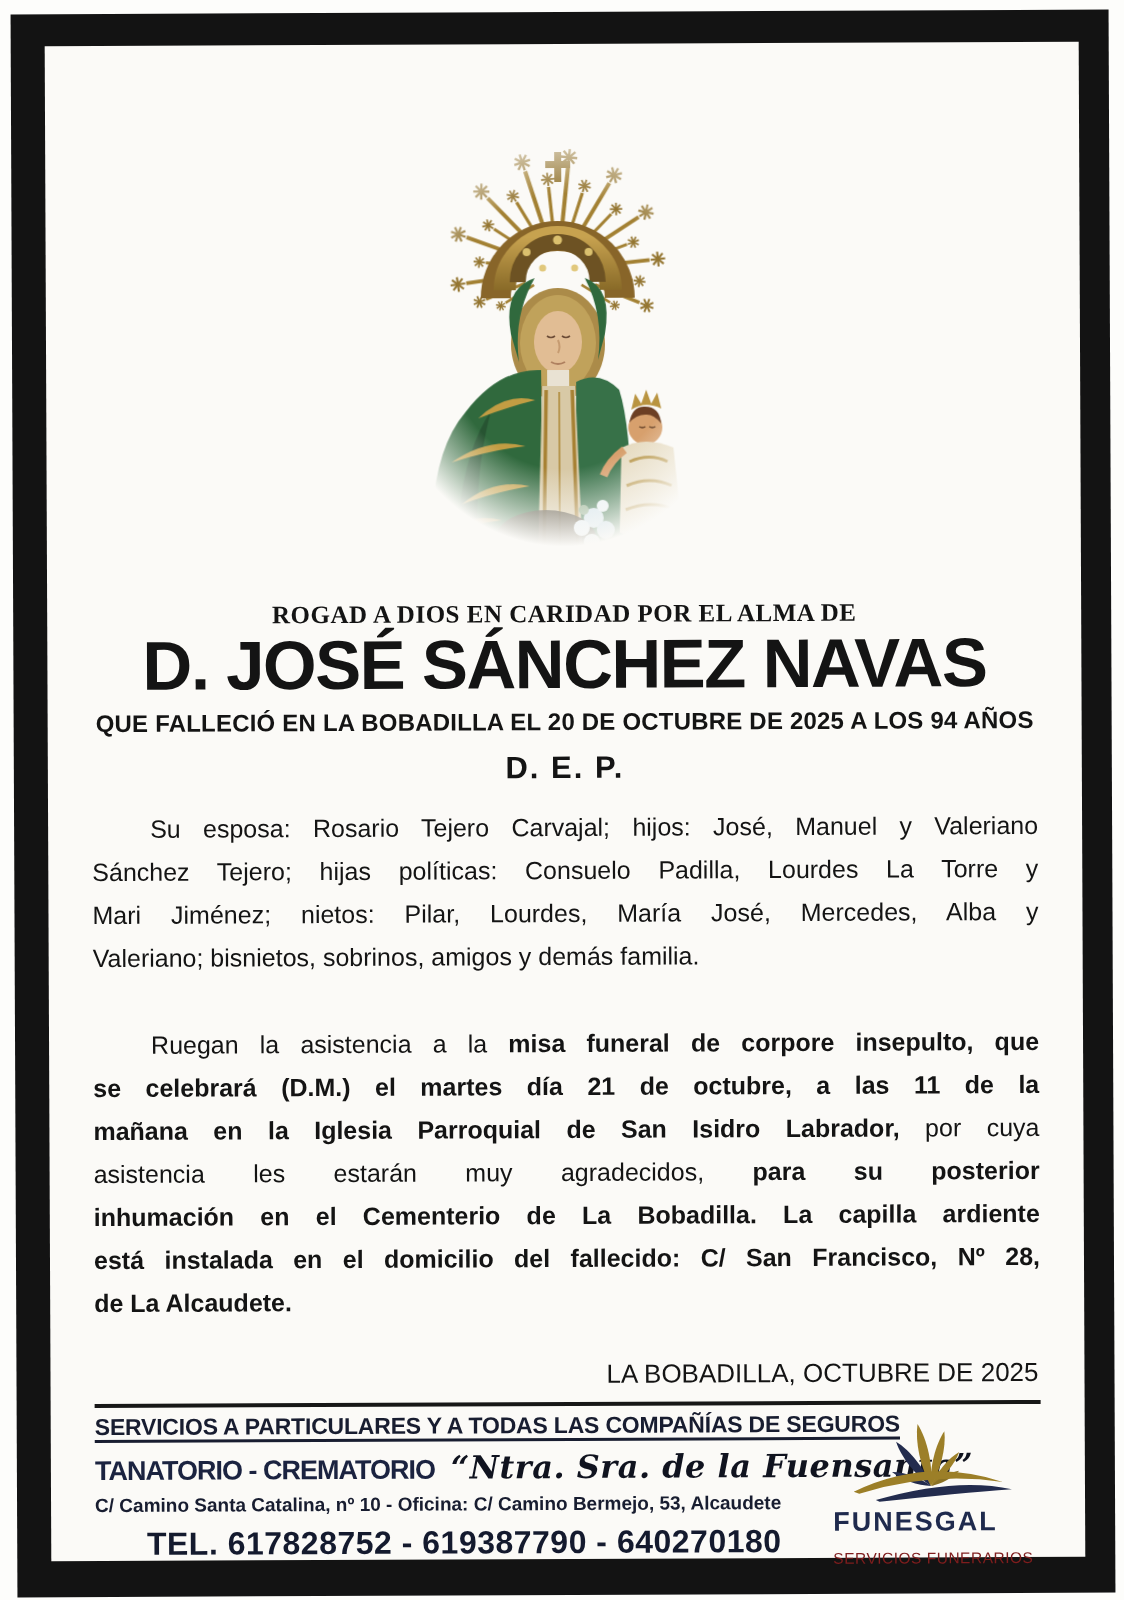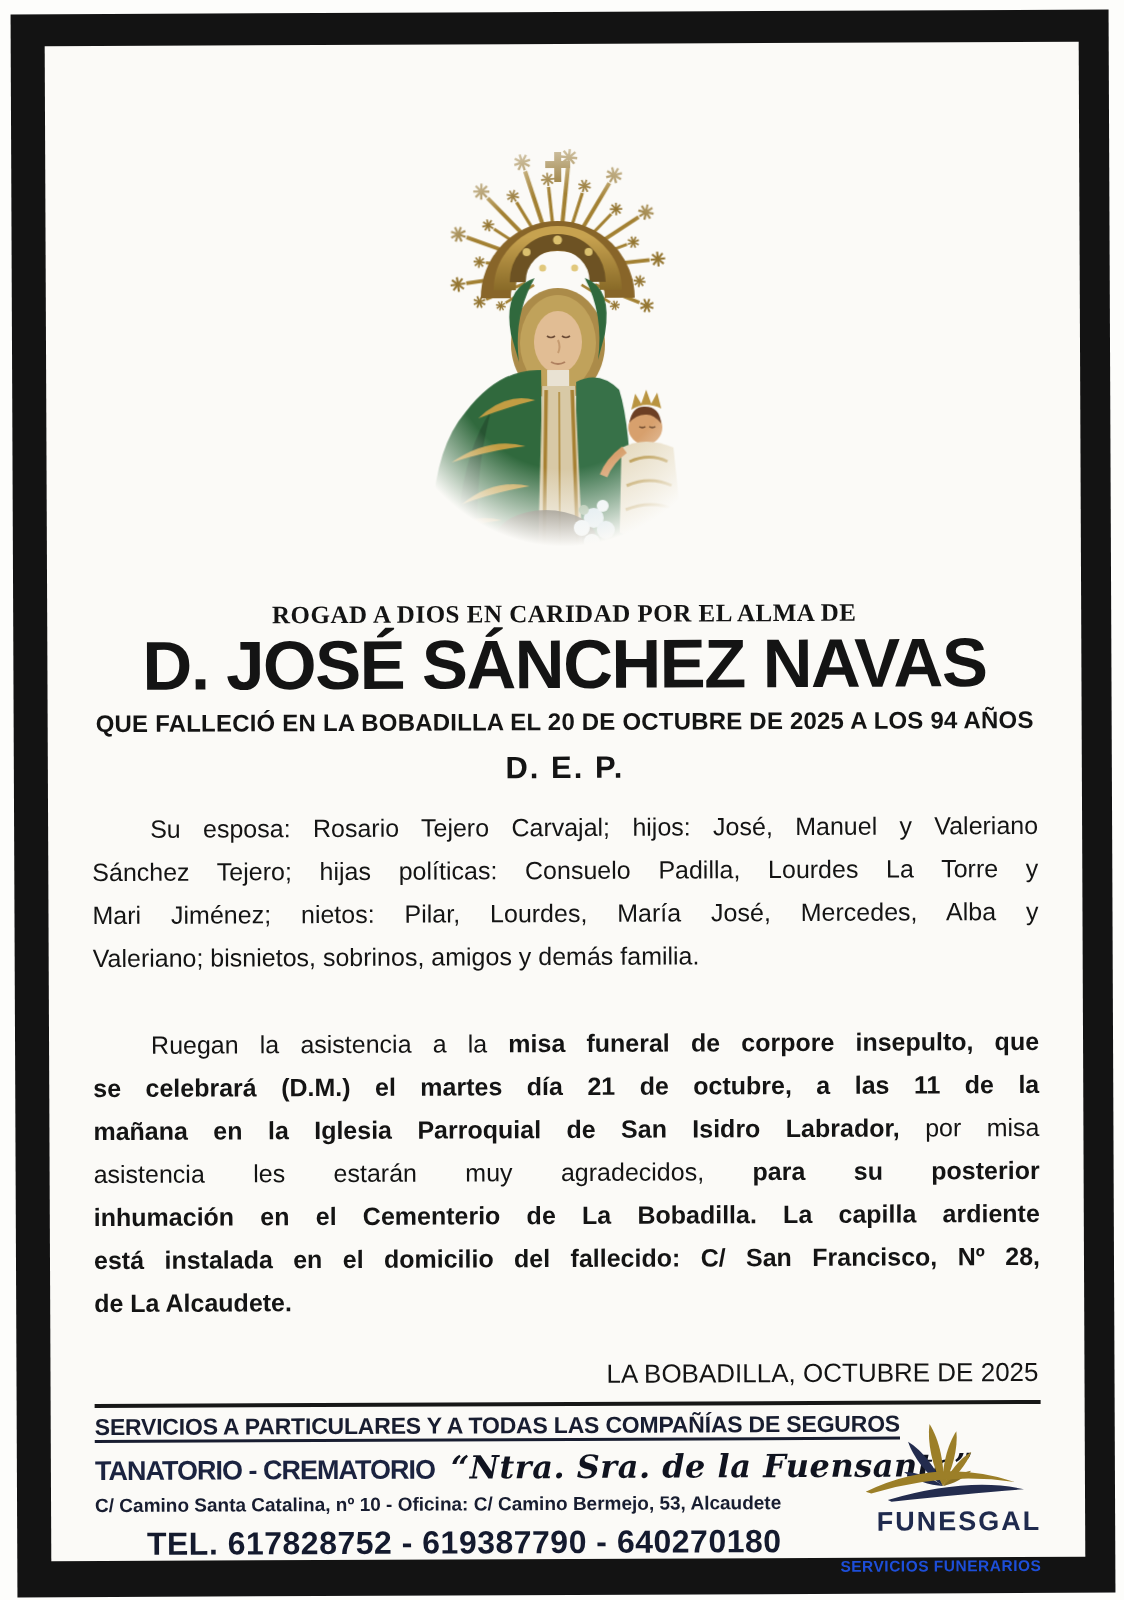--- a/index.html
+++ b/index.html
@@ -70,23 +70,23 @@
   }
   .tan-row{margin-top:9px;display:flex;align-items:baseline;}
   .tan-label{font-size:27px;font-weight:bold;letter-spacing:-1px;color:#1b2340;white-space:nowrap;}
   .tan-name{
     margin-left:16px;font-family:"DejaVu Serif", serif;font-style:italic;font-weight:bold;
     font-size:32px;letter-spacing:.5px;color:#10131f;white-space:nowrap;
   }
   .address-line{margin-top:7px;font-size:19px;font-weight:bold;letter-spacing:0;white-space:nowrap;}
   .tel-line{margin-top:9px;font-size:32px;font-weight:bold;text-align:center;color:#141a2e;letter-spacing:.5px;}
 
-  .footer-right{width:208px;text-align:right;margin-top:2px;}
+  .footer-right{width:208px;text-align:left;margin-top:2px;}
   .brand-name{font-size:27px;font-weight:bold;letter-spacing:2px;color:#1f2a4d;margin-top:-2px;}
-  .brand-tagline{font-size:15.5px;font-weight:bold;letter-spacing:.5px;color:#1d4ed8;margin-top:20px;white-space:nowrap;}
+  .brand-tagline{font-size:15.5px;font-weight:normal;letter-spacing:.5px;color:#7f1d1d;margin-top:12px;white-space:nowrap;}
 </style>
 </head>
 <body>
 
 <div class="photo-bg"></div>
 
 <div class="frame">
   <div class="page">
 
     <div class="statue-wrap">
@@ -205,21 +205,21 @@
     <div class="bodytext">
         <div class="tline tfirst"><span>Su esposa: Rosario Tejero Carvajal; hijos: José, Manuel y Valeriano</span></div>
         <div class="tline"><span>Sánchez Tejero; hijas políticas: Consuelo Padilla, Lourdes La Torre y</span></div>
         <div class="tline"><span>Mari Jiménez; nietos: Pilar, Lourdes, María José, Mercedes, Alba y</span></div>
         <div class="tline tlast"><span>Valeriano; bisnietos, sobrinos, amigos y demás familia.</span></div>
       </div>
 
     <div class="bodytext second">
         <div class="tline tfirst"><span>Ruegan la asistencia a la </span><span class="bold">misa funeral de corpore insepulto, que</span></div>
         <div class="tline"><span class="bold">se celebrará (D.M.) el martes día 21 de octubre, a las 11 de la</span></div>
-        <div class="tline"><span class="bold">mañana en la Iglesia Parroquial de San Isidro Labrador,</span><span> por misa</span></div>
+        <div class="tline"><span class="bold">mañana en la Iglesia Parroquial de San Isidro Labrador,</span><span> por cuya</span></div>
         <div class="tline"><span>asistencia les estarán muy agradecidos, </span><span class="bold">para su posterior</span></div>
         <div class="tline"><span class="bold">inhumación en el Cementerio de La Bobadilla. La capilla ardiente</span></div>
         <div class="tline"><span class="bold">está instalada en el domicilio del fallecido: C/ San Francisco, Nº 28,</span></div>
         <div class="tline tlast"><span class="bold">de La Alcaudete.</span></div>
       </div>
 
     <div class="place-date">LA BOBADILLA, OCTUBRE DE 2025</div>
 
     <div class="rule"></div>
 

